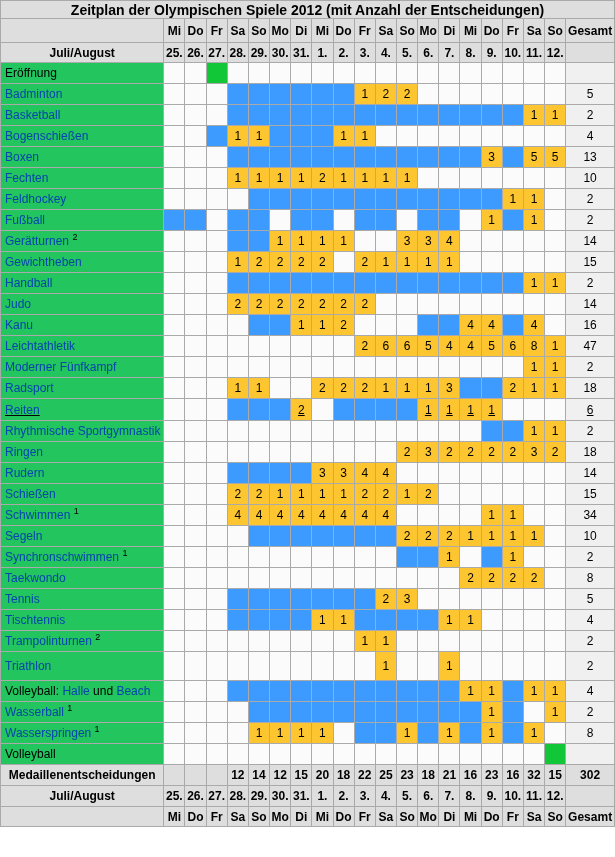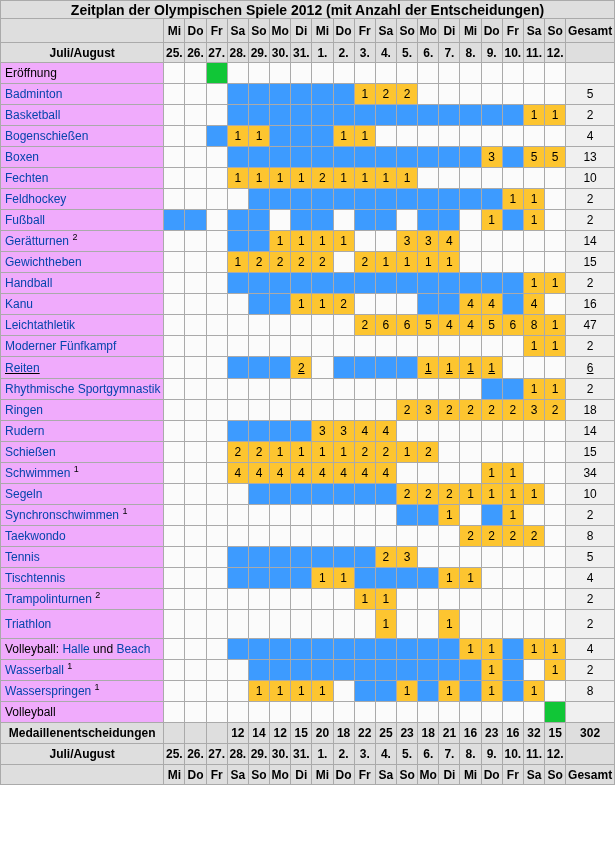--- a/index.html
+++ b/index.html
@@ -3,21 +3,21 @@
 <meta charset="utf-8">
 <style>
   html,body{margin:0;padding:0;background:#fff;}
   #wrap{width:615px;}
   table{border-collapse:collapse;table-layout:fixed;width:615px;
         font-family:"Liberation Sans","DejaVu Sans",sans-serif;font-size:12px;color:#000;}
   td{border:1px solid #aaa;text-align:center;vertical-align:middle;padding:0;
      overflow:hidden;white-space:nowrap;line-height:1;}
   td.hdr{background:#dedede;font-weight:bold;}
   td.title-cell{font-size:14px;}
-  td.label{background:#f0abfc;text-align:left;padding-left:4px;}
+  td.label{background:#22c55e;text-align:left;padding-left:4px;}
   td.cb{background:#3d9bff;}
   td.cm{background:#fdc530;}
   td.cg{background:#11c637;}
   td.ce{background:#fbfbfb;}
   td.ct{background:#f0f0f0;}
   td.bold{font-weight:bold;}
   span.lnk{color:#0645ad;}
   sup{font-size:9px;line-height:0;}
 </style>
 </head>
@@ -345,20 +345,43 @@
           <td class="cb"></td>
           <td class="cb"></td>
           <td class="cb"></td>
           <td class="cb"></td>
           <td class="cb"></td>
           <td class="cm">1</td>
           <td class="cm">1</td>
           <td class="ct">2</td>
         </tr>
         <tr style="height: 21px;">
+          <td class="label"><span class="lnk">Judo</span></td>
+          <td class="ce"></td>
+          <td class="ce"></td>
+          <td class="ce"></td>
+          <td class="cm">2</td>
+          <td class="cm">2</td>
+          <td class="cm">2</td>
+          <td class="cm">2</td>
+          <td class="cm">2</td>
+          <td class="cm">2</td>
+          <td class="cm">2</td>
+          <td class="ce"></td>
+          <td class="ce"></td>
+          <td class="ce"></td>
+          <td class="ce"></td>
+          <td class="ce"></td>
+          <td class="ce"></td>
+          <td class="ce"></td>
+          <td class="ce"></td>
+          <td class="ce"></td>
+          <td class="ct">14</td>
+        </tr>
+        <tr style="height: 21px;">
           <td class="label"><span class="lnk">Kanu</span></td>
           <td class="ce"></td>
           <td class="ce"></td>
           <td class="ce"></td>
           <td class="ce"></td>
           <td class="cb"></td>
           <td class="cb"></td>
           <td class="cm">1</td>
           <td class="cm">1</td>
           <td class="cm">2</td>
@@ -412,20 +435,43 @@
           <td class="ce"></td>
           <td class="ce"></td>
           <td class="ce"></td>
           <td class="ce"></td>
           <td class="ce"></td>
           <td class="ce"></td>
           <td class="ce"></td>
           <td class="cm">1</td>
           <td class="cm">1</td>
           <td class="ct">2</td>
+        </tr>
+        <tr style="height: 21px;">
+          <td class="label"><span class="lnk">Radsport</span></td>
+          <td class="ce"></td>
+          <td class="ce"></td>
+          <td class="ce"></td>
+          <td class="cm">1</td>
+          <td class="cm">1</td>
+          <td class="ce"></td>
+          <td class="ce"></td>
+          <td class="cm">2</td>
+          <td class="cm">2</td>
+          <td class="cm">2</td>
+          <td class="cm">1</td>
+          <td class="cm">1</td>
+          <td class="cm">1</td>
+          <td class="cm">3</td>
+          <td class="cb"></td>
+          <td class="cb"></td>
+          <td class="cm">2</td>
+          <td class="cm">1</td>
+          <td class="cm">1</td>
+          <td class="ct">18</td>
         </tr>
         <tr style="height: 22px; text-decoration: underline;">
           <td class="label"><span class="lnk">Reiten</span></td>
           <td class="ce"></td>
           <td class="ce"></td>
           <td class="ce"></td>
           <td class="cb"></td>
           <td class="cb"></td>
           <td class="cb"></td>
           <td class="cm">2</td>

